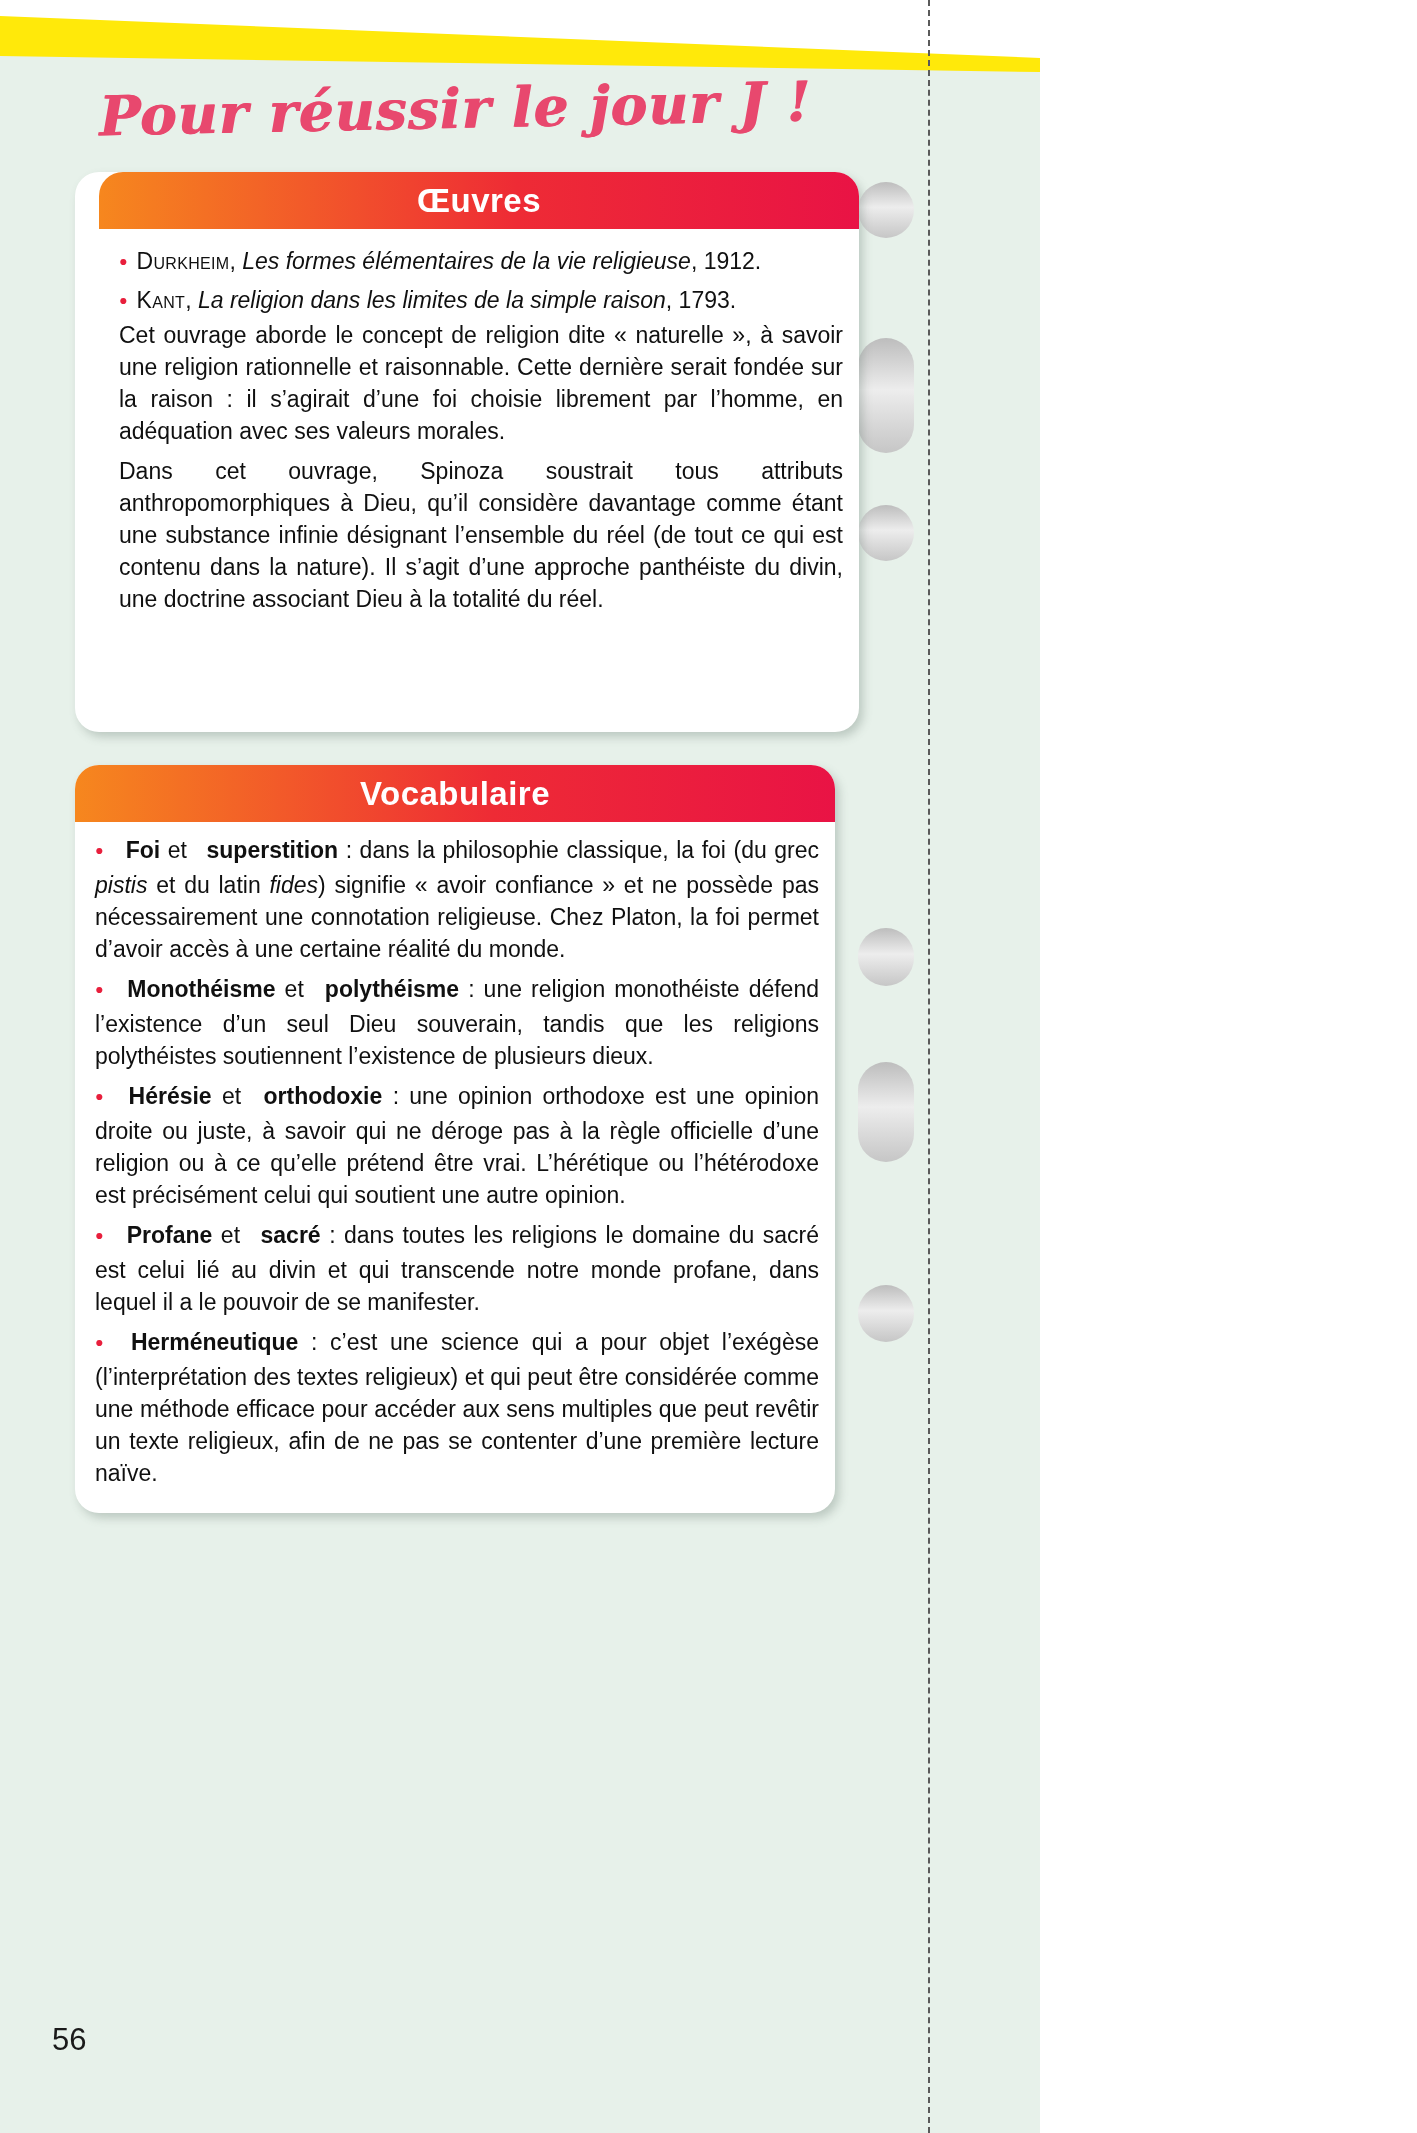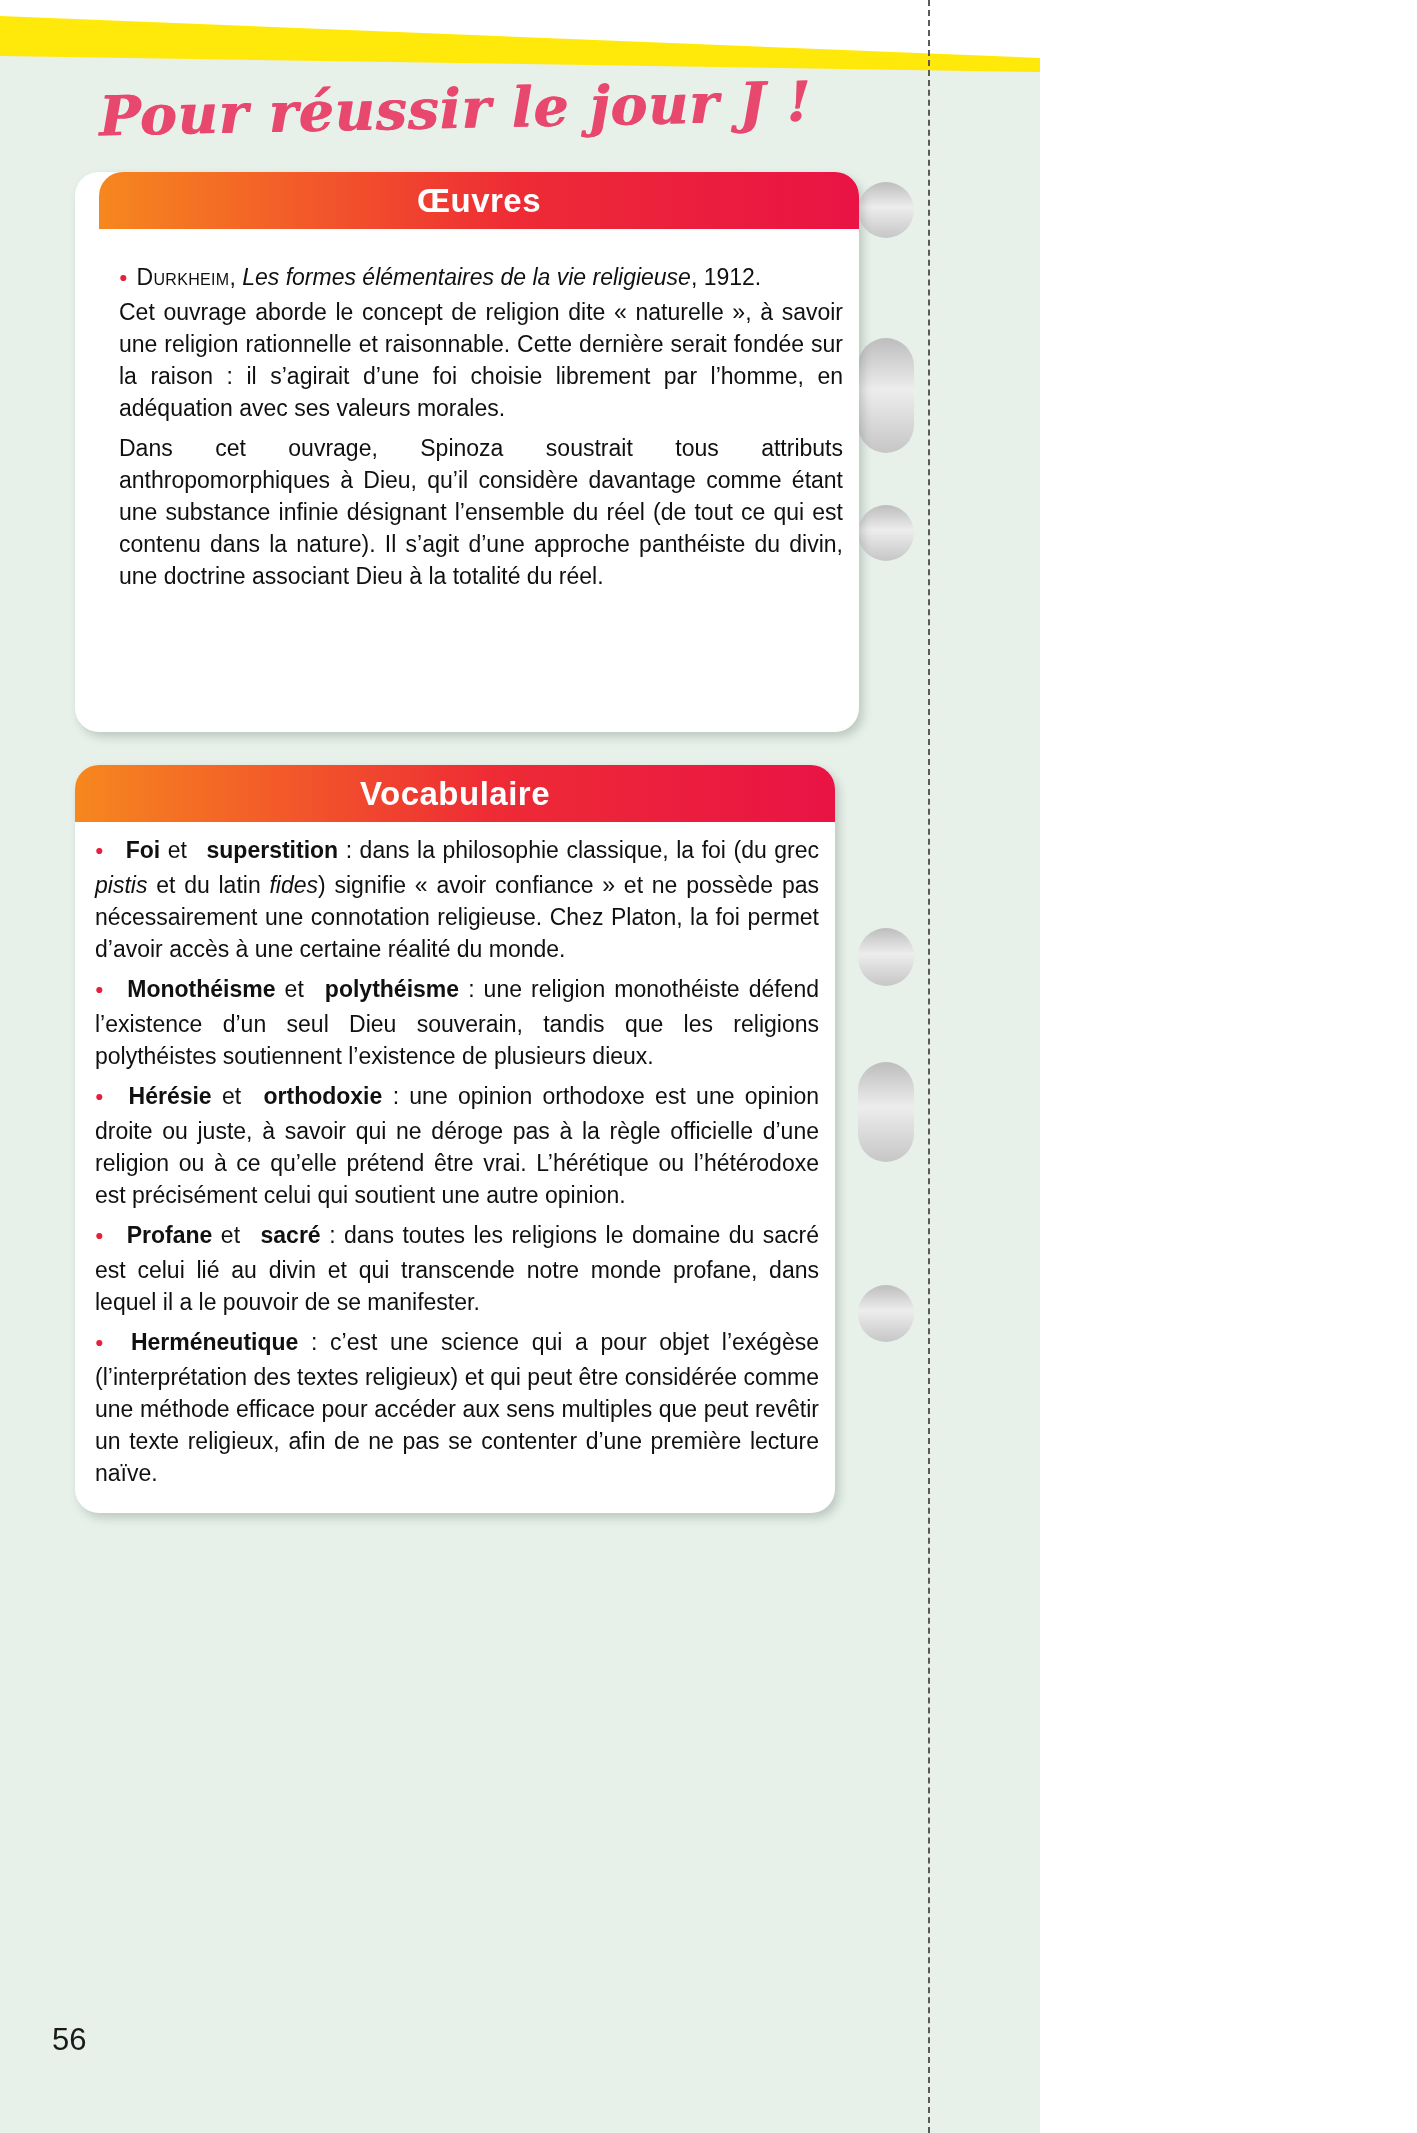--- a/index.html
+++ b/index.html
@@ -54,21 +54,21 @@
     height:57px;border-radius:24px 24px 0 0;
     background:linear-gradient(90deg,var(--header_orange),var(--header_mid) 55%,var(--header_red));
     display:flex;align-items:center;justify-content:center;
     color:#ffffff;font-weight:700;font-size:33px;letter-spacing:0.5px;
   }
   .card-body{
     padding:12px 16px 16px 20px;
     font-size:23px;line-height:32px;
   }
   .card-body p{margin:0;}
-  .card-body p.citation{margin:20px 0 0 0;text-align:left;}
+  .card-body p.citation{margin:4px 0 0 0;text-align:left;}
   .card-body p.body{margin:0 0 8px 0;text-align:justify;}
   .bullet{
     color:var(--bullet_red);
     font-size:0.62em;
     margin-right:9px;
     position:relative;top:-3px;
   }
   .b{font-weight:700;margin-left:12px;}
   .i{font-style:italic;}
   .sc{font-variant:small-caps;letter-spacing:0.3px;}
@@ -90,20 +90,21 @@
 <div class="tab" style="top:928px;height:58px;"></div>
 <div class="tab" style="top:1062px;height:100px;"></div>
 <div class="tab" style="top:1285px;height:57px;"></div>
 
 <div class="page-title">Pour réussir le jour J !</div>
 
 <div class="card card-oeuvres">
   <div class="card-header">Œuvres</div>
   <div class="card-body">
       <p class="citation"><span class="bullet">●</span><span class="sc">Durkheim</span><span>, </span><span class="i">Les formes élémentaires de la vie religieuse</span><span>, 1912.</span></p>
+      <p class="citation"><span class="bullet">●</span><span class="sc">Kant</span><span>, </span><span class="i">La religion dans les limites de la simple raison</span><span>, 1793.</span></p>
       <p class="body"><span>Cet ouvrage aborde le concept de religion dite « naturelle », à savoir une religion rationnelle et raisonnable. Cette dernière serait fondée sur la raison : il s’agirait d’une foi choisie librement par l’homme, en adéquation avec ses valeurs morales.</span></p>
       <p class="body"><span>Dans cet ouvrage, Spinoza soustrait tous attributs anthropomorphiques à Dieu, qu’il considère davantage comme étant une substance infinie désignant l’ensemble du réel (de tout ce qui est contenu dans la nature). Il s’agit d’une approche panthéiste du divin, une doctrine associant Dieu à la totalité du réel.</span></p>
     </div>
 </div>
 
 <div class="card card-vocab">
   <div class="card-header">Vocabulaire</div>
   <div class="card-body">
       <p class="body"><span class="bullet">●</span><span class="b">Foi</span><span> et </span><span class="b">superstition</span><span> : dans la philosophie classique, la foi (du grec </span><span class="i">pistis</span><span> et du latin </span><span class="i">fides</span><span>) signifie « avoir confiance » et ne possède pas nécessairement une connotation religieuse. Chez Platon, la foi permet d’avoir accès à une certaine réalité du monde.</span></p>
       <p class="body"><span class="bullet">●</span><span class="b">Monothéisme</span><span> et </span><span class="b">polythéisme</span><span> : une religion monothéiste défend l’existence d’un seul Dieu souverain, tandis que les religions polythéistes soutiennent l’existence de plusieurs dieux.</span></p>

